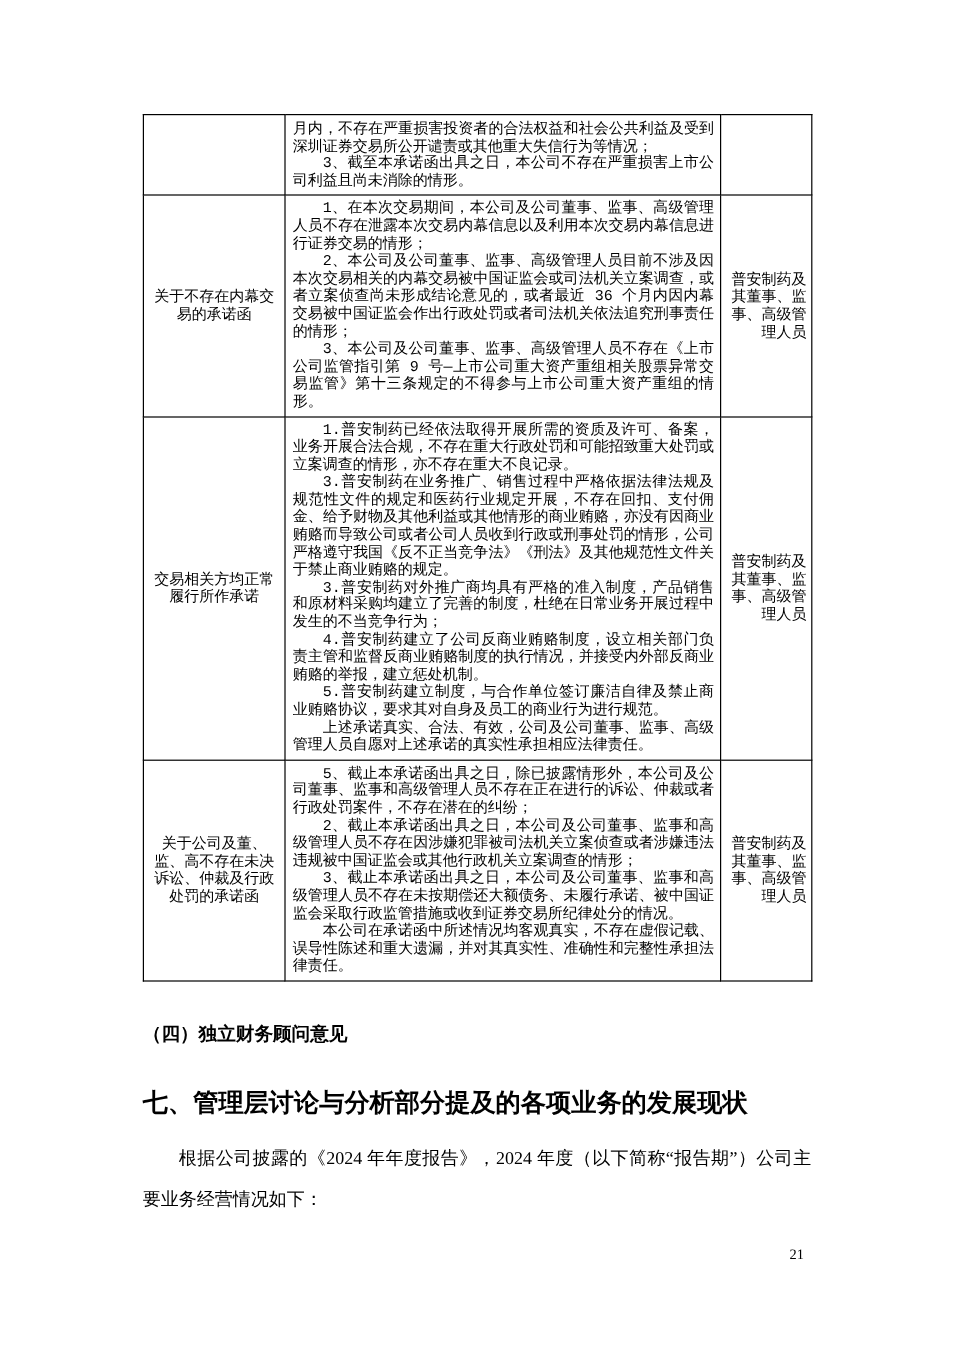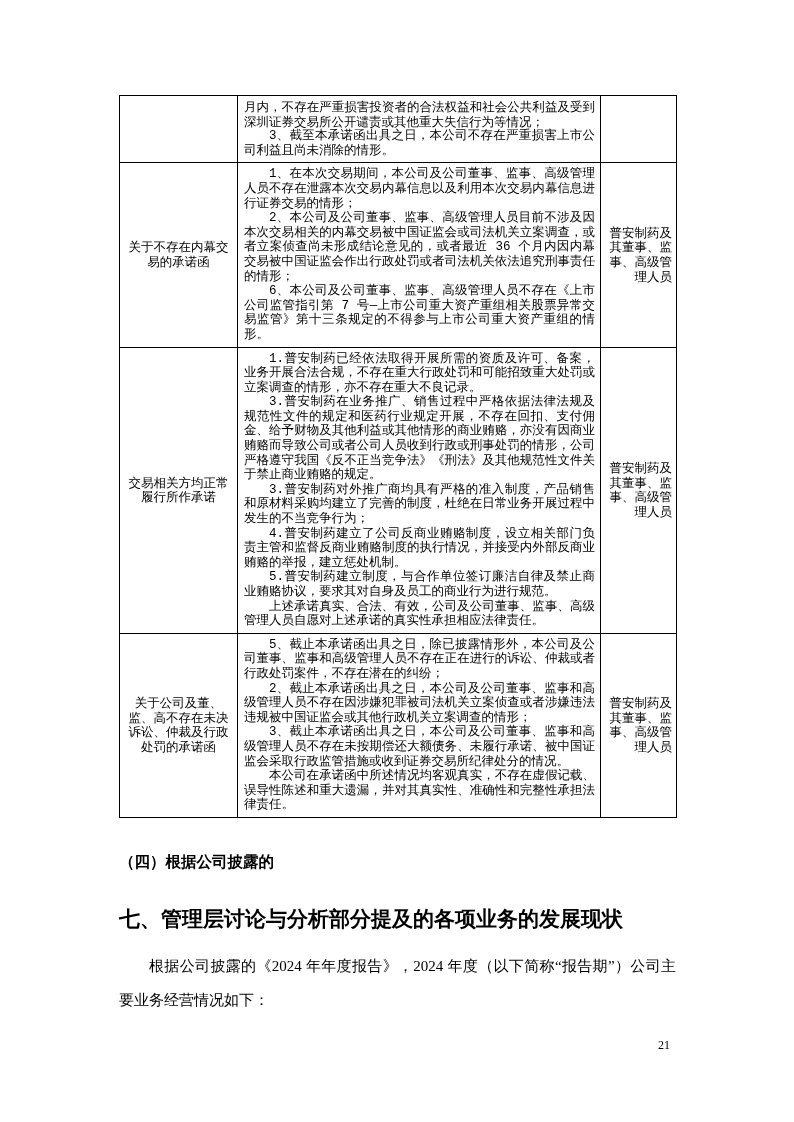--- a/index.html
+++ b/index.html
@@ -87,21 +87,21 @@
         <p class="indent">3、截至本承诺函出具之日，本公司不存在严重损害上市公司利益且尚未消除的情形。</p>
       </td>
       <td class="party-cell"></td>
     </tr>
 
     <tr>
       <td class="label-cell">关于不存在内幕交易的承诺函</td>
       <td class="content-cell">
         <p class="indent">1、在本次交易期间，本公司及公司董事、监事、高级管理人员不存在泄露本次交易内幕信息以及利用本次交易内幕信息进行证券交易的情形；</p>
         <p class="indent">2、本公司及公司董事、监事、高级管理人员目前不涉及因本次交易相关的内幕交易被中国证监会或司法机关立案调查，或者立案侦查尚未形成结论意见的，或者最近 36 个月内因内幕交易被中国证监会作出行政处罚或者司法机关依法追究刑事责任的情形；</p>
-        <p class="indent">6、本公司及公司董事、监事、高级管理人员不存在《上市公司监管指引第 7 号—上市公司重大资产重组相关股票异常交易监管》第十三条规定的不得参与上市公司重大资产重组的情形。</p>
+        <p class="indent">3、本公司及公司董事、监事、高级管理人员不存在《上市公司监管指引第 9 号—上市公司重大资产重组相关股票异常交易监管》第十三条规定的不得参与上市公司重大资产重组的情形。</p>
       </td>
       <td class="party-cell">普安制药及其董事、监事、高级管理人员</td>
     </tr>
 
     <tr>
       <td class="label-cell">交易相关方均正常履行所作承诺</td>
       <td class="content-cell">
         <p class="indent">1.普安制药已经依法取得开展所需的资质及许可、备案，业务开展合法合规，不存在重大行政处罚和可能招致重大处罚或立案调查的情形，亦不存在重大不良记录。</p>
         <p class="indent">3.普安制药在业务推广、销售过程中严格依据法律法规及规范性文件的规定和医药行业规定开展，不存在回扣、支付佣金、给予财物及其他利益或其他情形的商业贿赂，亦没有因商业贿赂而导致公司或者公司人员收到行政或刑事处罚的情形，公司严格遵守我国《反不正当竞争法》《刑法》及其他规范性文件关于禁止商业贿赂的规定。</p>
         <p class="indent">3.普安制药对外推广商均具有严格的准入制度，产品销售和原材料采购均建立了完善的制度，杜绝在日常业务开展过程中发生的不当竞争行为；</p>
@@ -119,20 +119,20 @@
         <p class="indent">2、截止本承诺函出具之日，本公司及公司董事、监事和高级管理人员不存在因涉嫌犯罪被司法机关立案侦查或者涉嫌违法违规被中国证监会或其他行政机关立案调查的情形；</p>
         <p class="indent">3、截止本承诺函出具之日，本公司及公司董事、监事和高级管理人员不存在未按期偿还大额债务、未履行承诺、被中国证监会采取行政监管措施或收到证券交易所纪律处分的情况。</p>
         <p class="indent">本公司在承诺函中所述情况均客观真实，不存在虚假记载、误导性陈述和重大遗漏，并对其真实性、准确性和完整性承担法律责任。</p>
       </td>
       <td class="party-cell">普安制药及其董事、监事、高级管理人员</td>
     </tr>
 
   </tbody>
     </table>
 
-  <h3 class="sec4">（四）根据公司披露的</h3>
+  <h3 class="sec4">（四）独立财务顾问意见</h3>
 
   <h2 class="sec7">七、管理层讨论与分析部分提及的各项业务的发展现状</h2>
   <p class="body-para">根据公司披露的《2024 年年度报告》，2024 年度（以下简称“报告期”）公司主要业务经营情况如下：</p>
 
 </div>
 
 <div class="page-number">21</div>
 
 </body></html>

